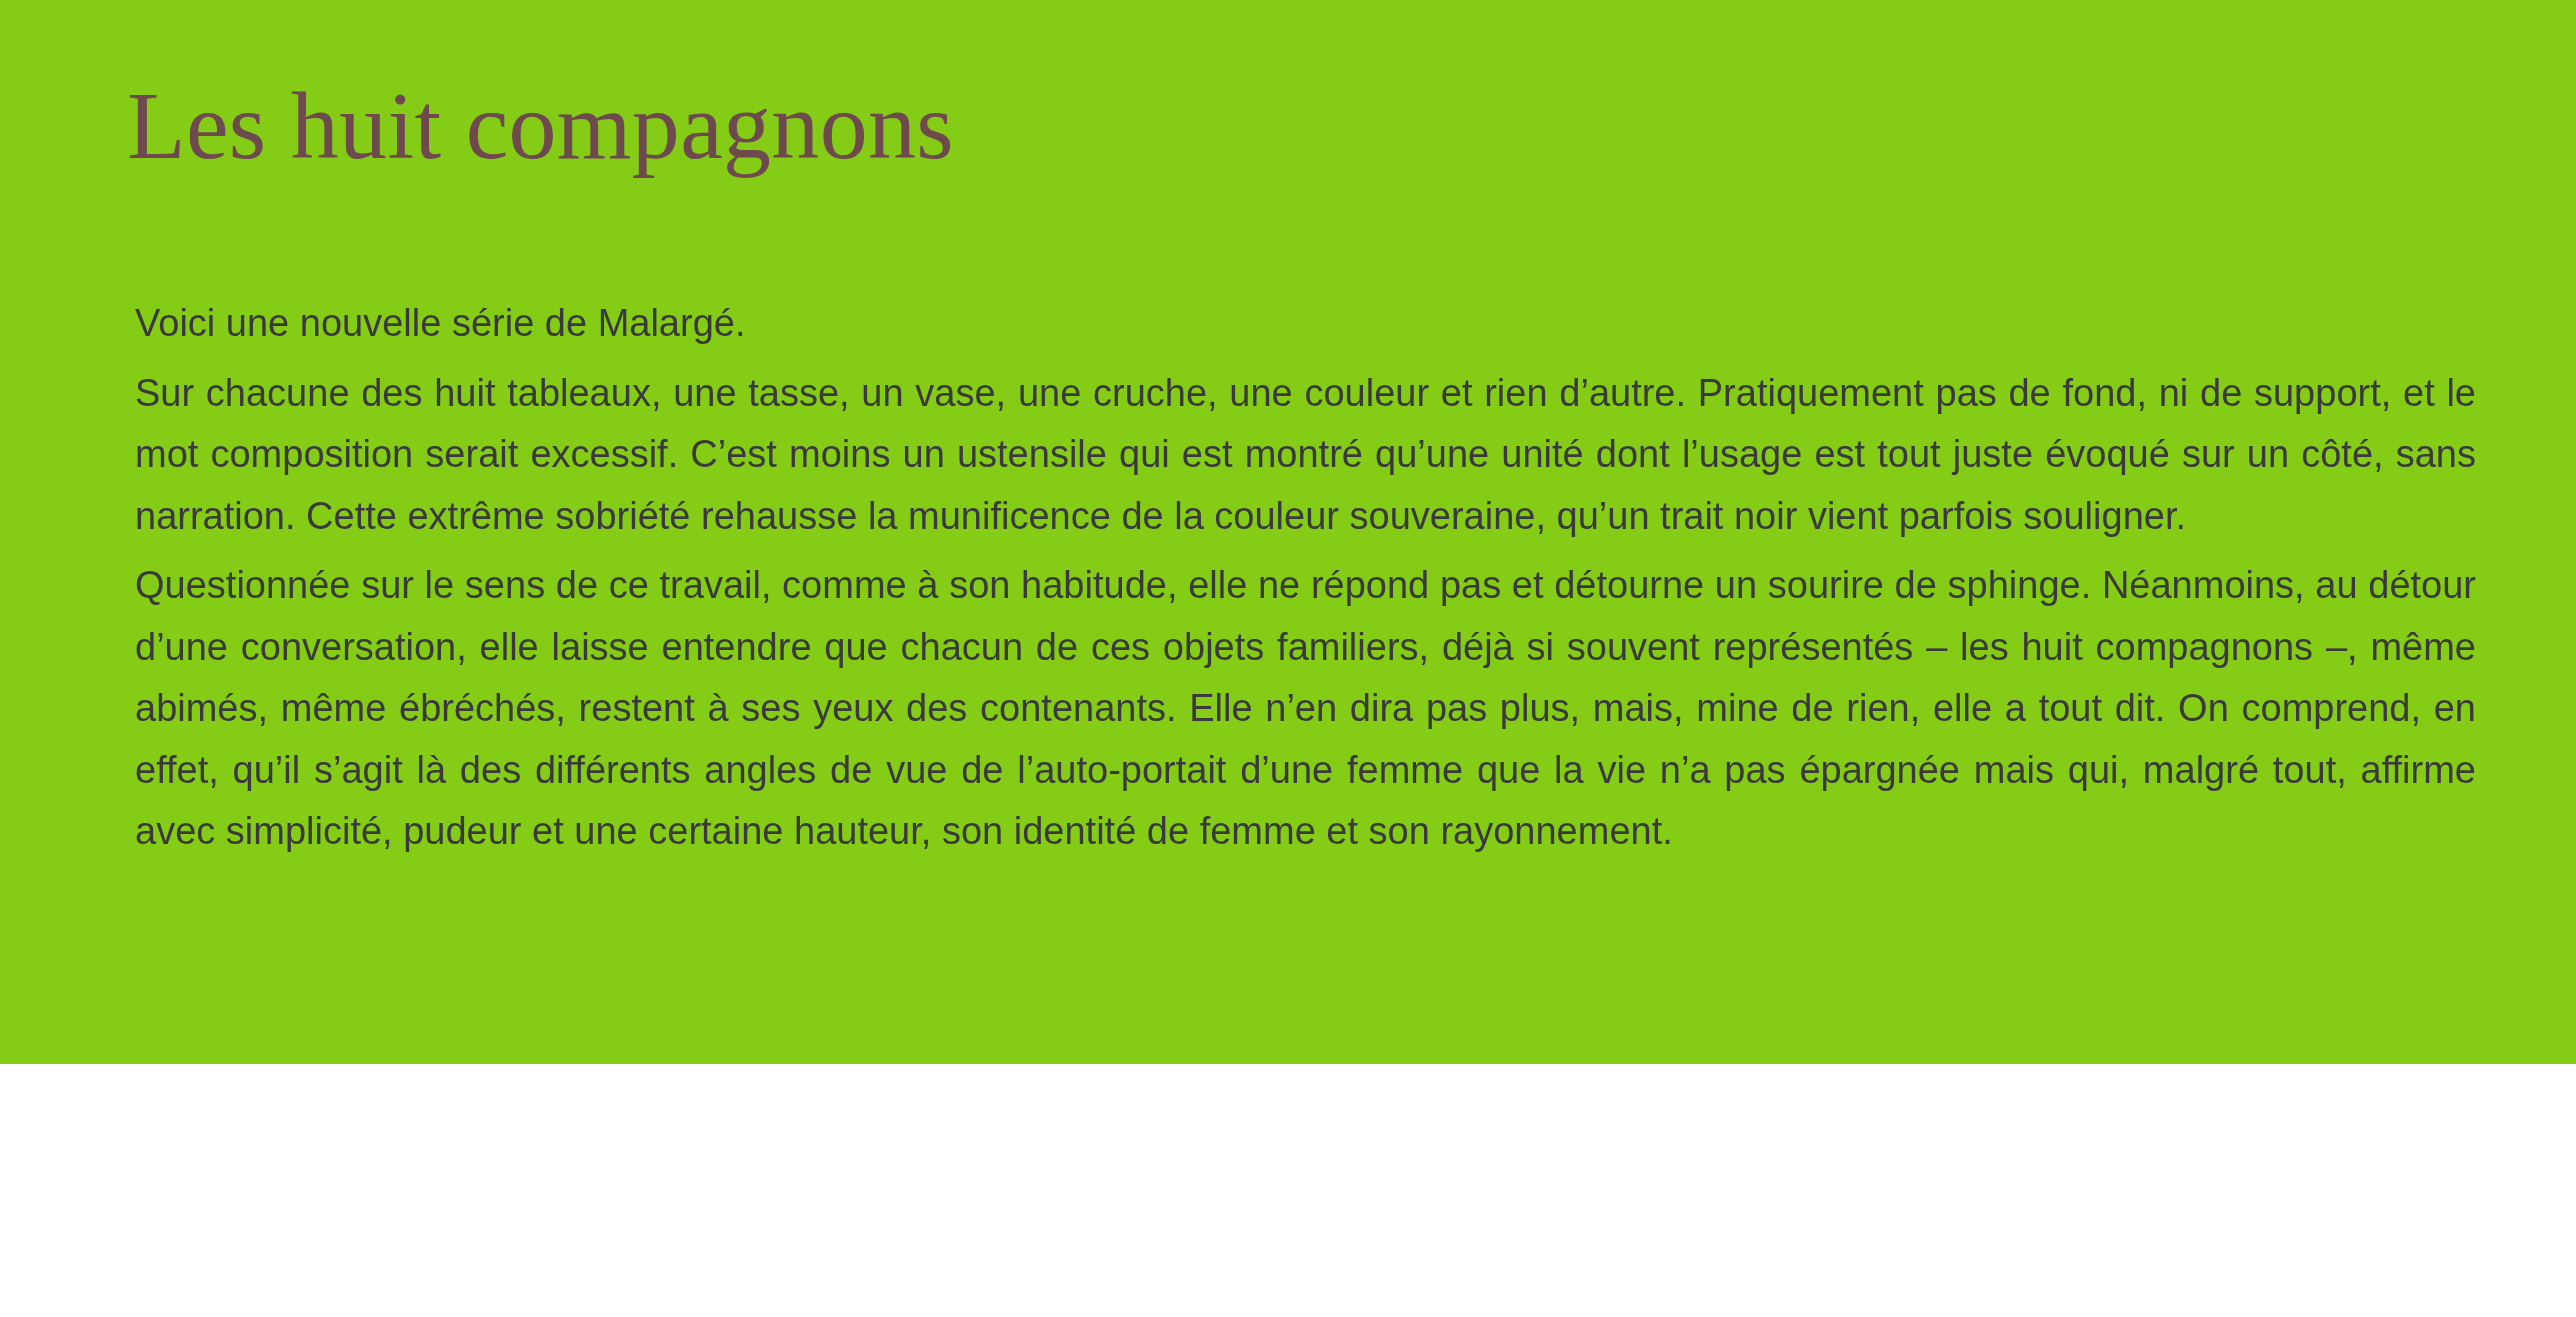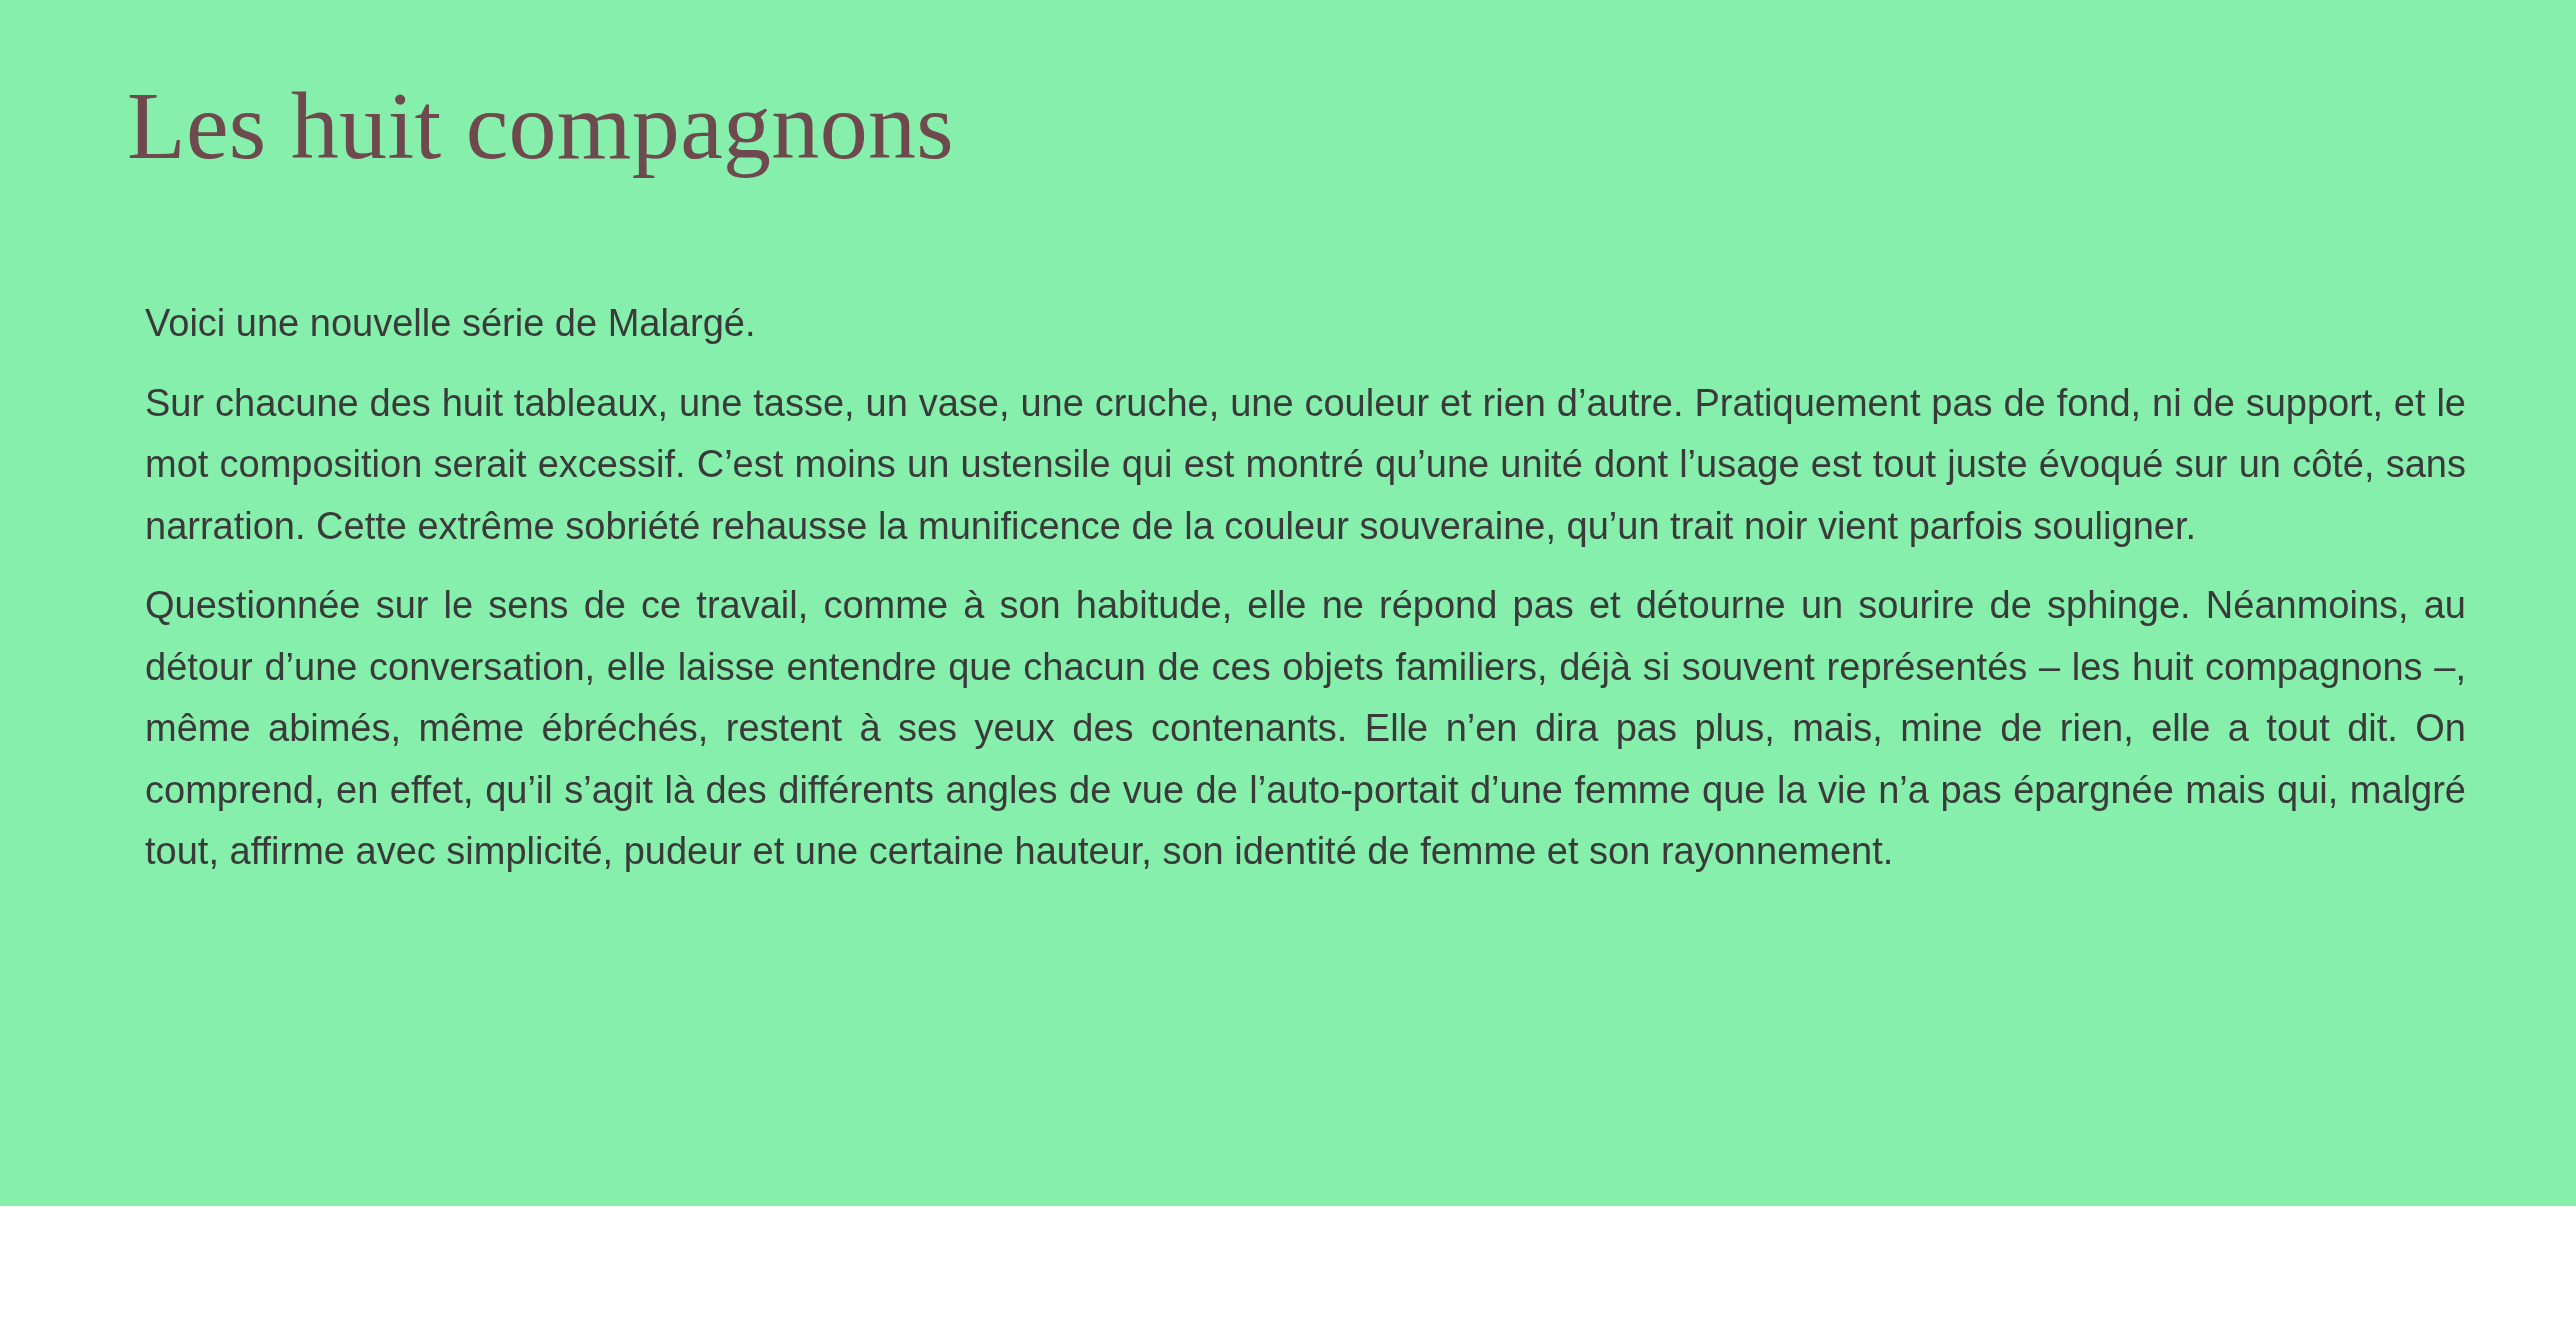--- a/index.html
+++ b/index.html
@@ -9,22 +9,22 @@
   }
   body {
     width: 2576px;
     height: 1318px;
     font-family: "Liberation Sans", sans-serif;
     -webkit-font-smoothing: antialiased;
   }
   .page {
     box-sizing: border-box;
     width: 2576px;
-    height: 1206px;
-    background: #86efac;
+    height: 1064px;
+    background: #84cc16;
     padding: 16px;
     position: relative;
     overflow: hidden;
   }
   .content {
     position: absolute;
     left: 127px;
     top: 78px;
     width: 2357px;
   }
@@ -41,21 +41,21 @@
   .body-block {
     margin-top: 119px;
     width: 2357px;
     color: #3a3a3a;
     font-size: 38px;
     line-height: 1.62;
     text-align: justify;
     text-justify: inter-word;
   }
   .para {
-    margin: 18px;
+    margin: 8px;
     text-align: justify;
     text-justify: inter-word;
   }
   .para.last-line-left {
     
   }
 </style>
 </head>
 <body>
 

